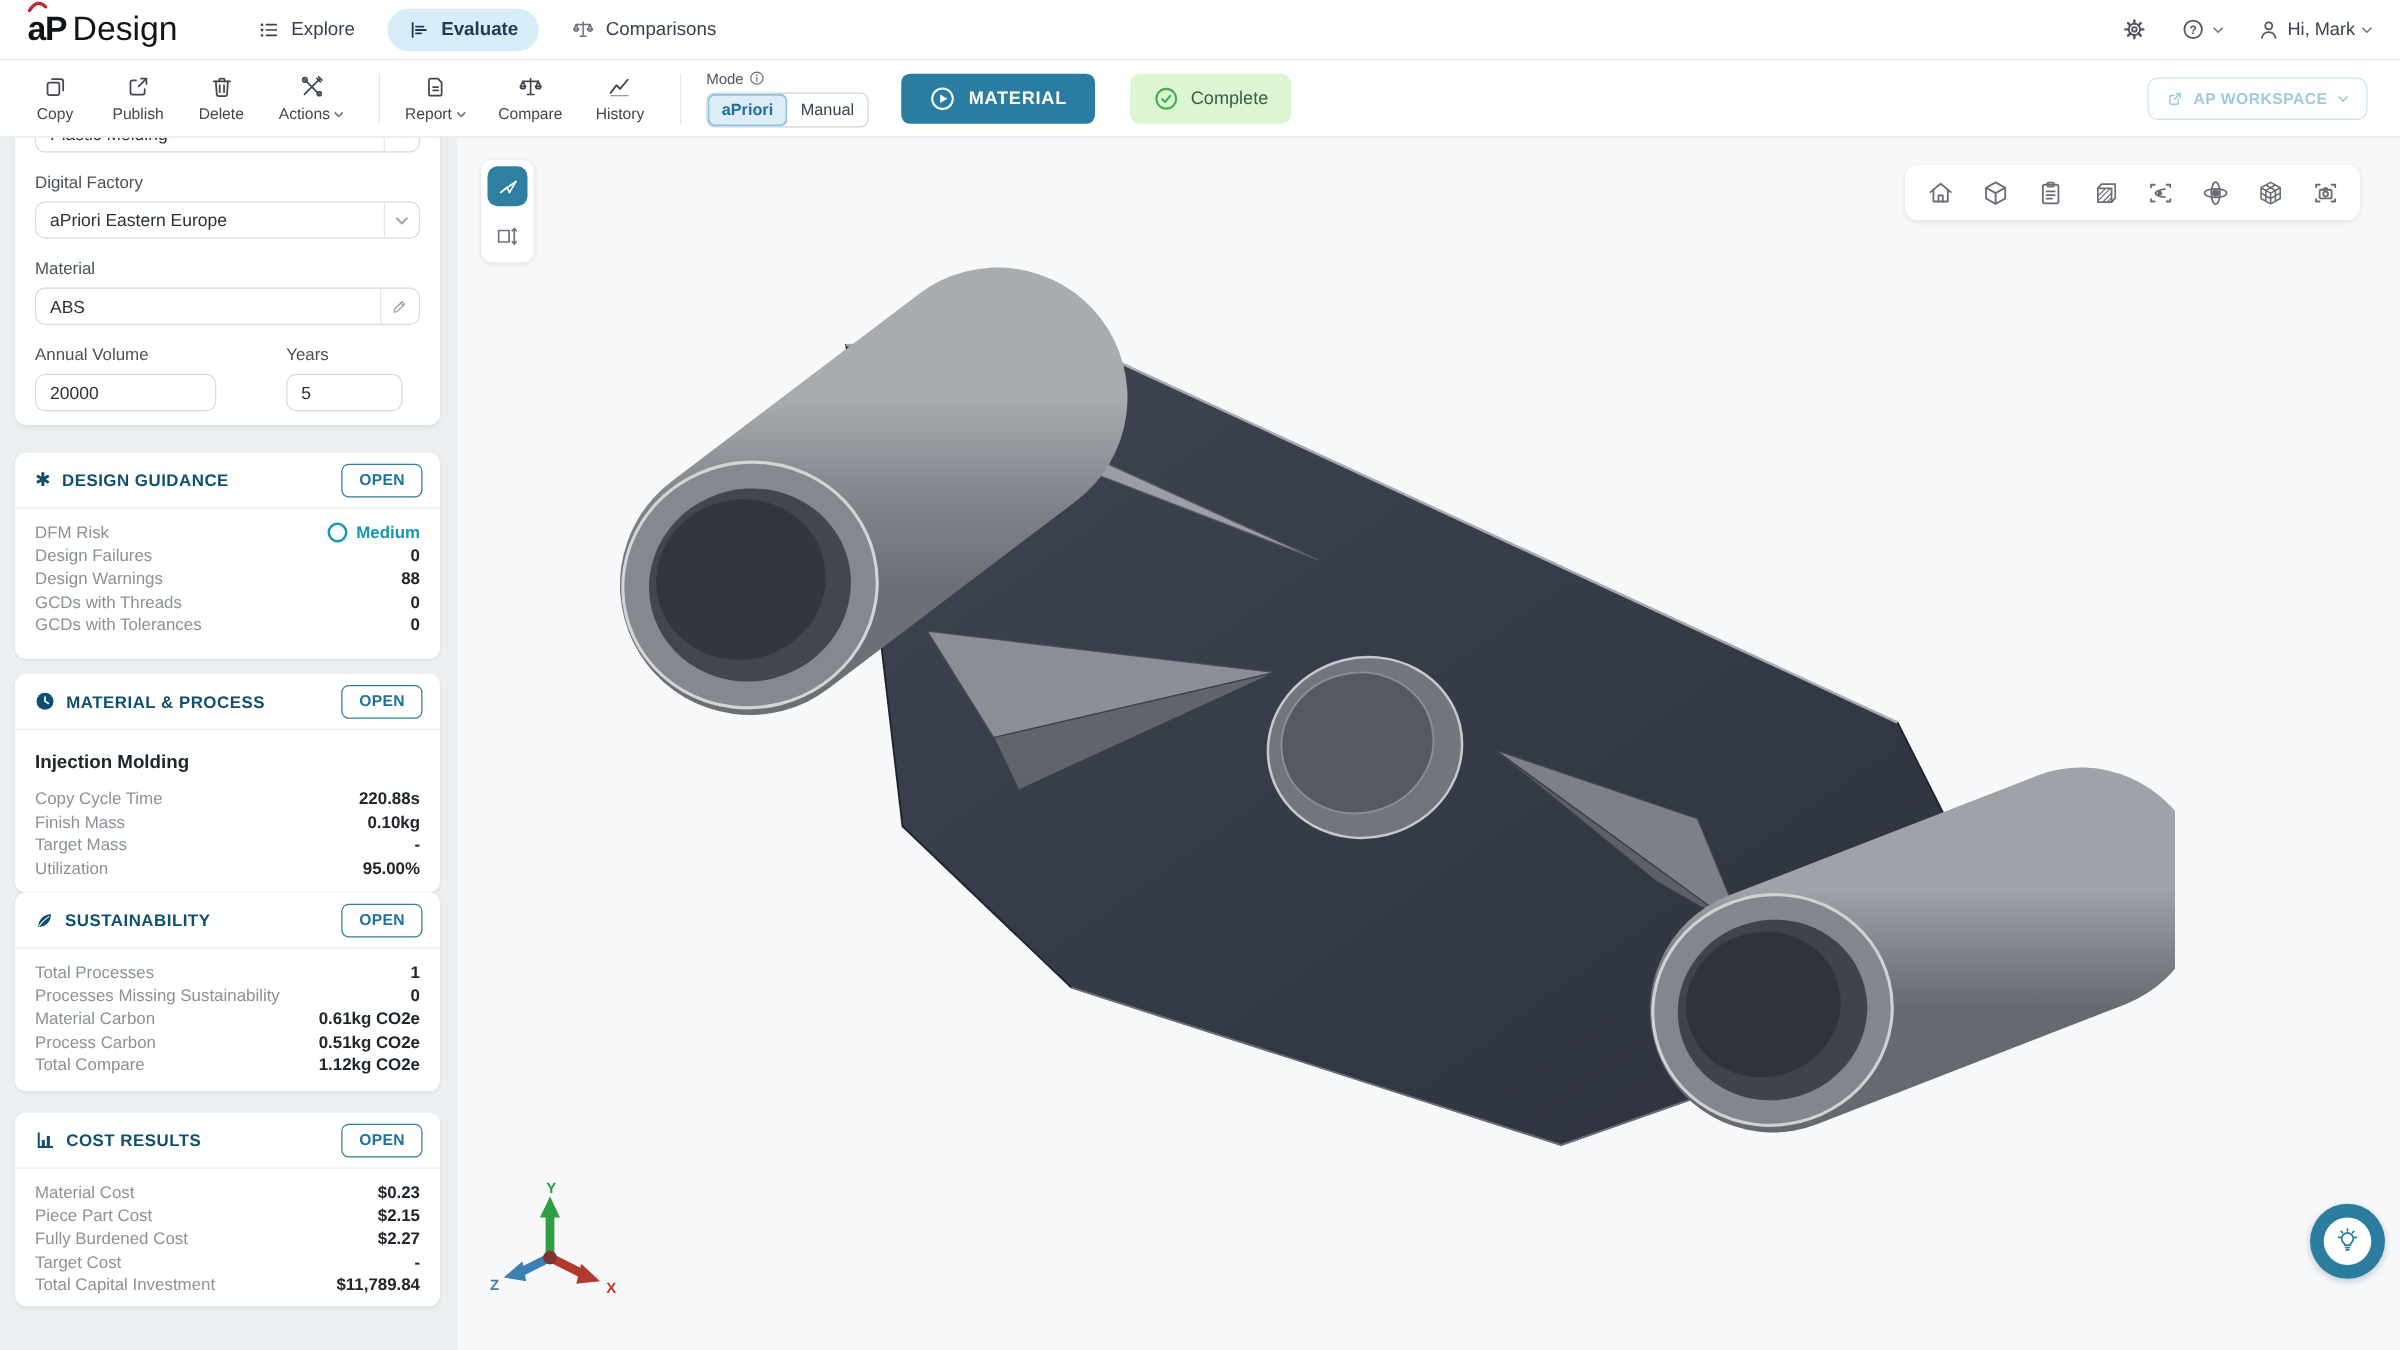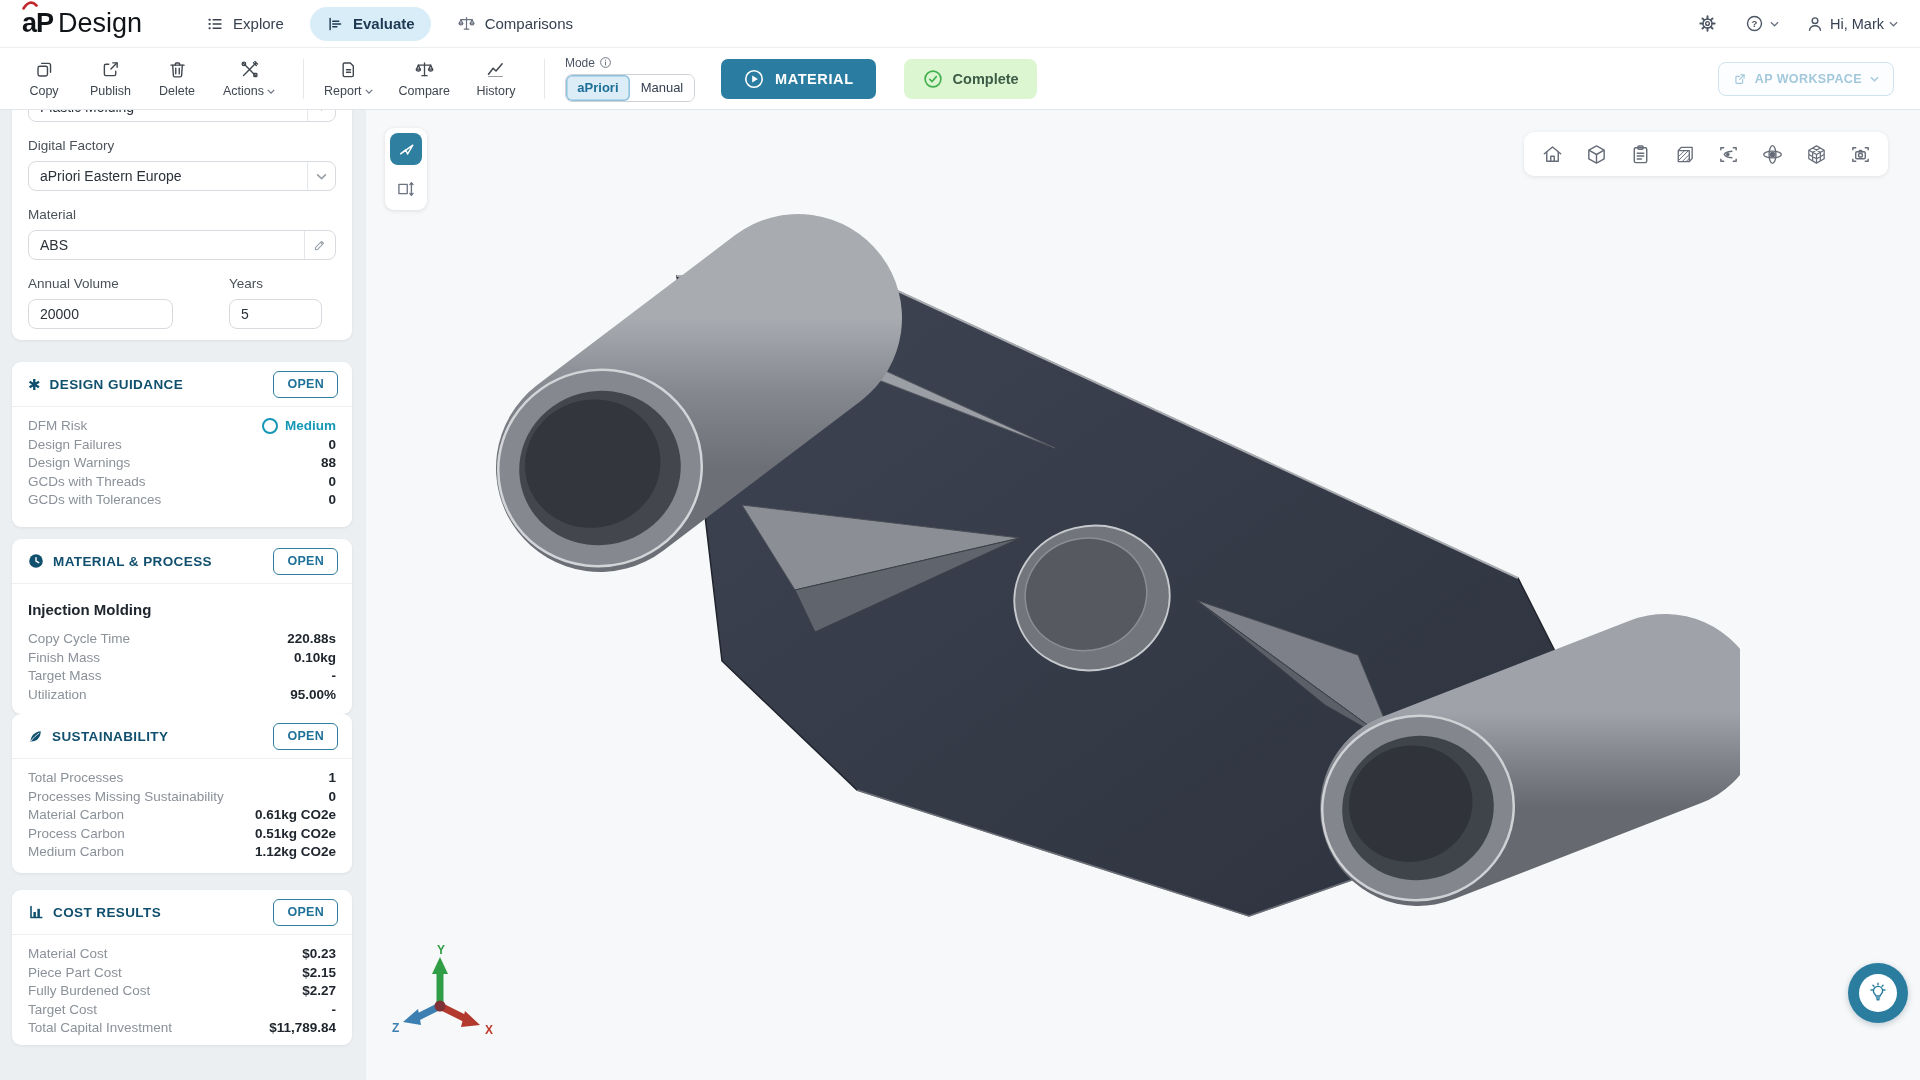--- a/index.html
+++ b/index.html
@@ -27,21 +27,21 @@
   .tbtn .lbl{display:flex;align-items:center;gap:3px;white-space:nowrap;}
   .tdiv{width:1px;height:40px;background:#e5e8eb;margin:0 20px 0 2px;}
   .modeblock{display:flex;flex-direction:column;margin-right:26px;}
   .modelabel{display:flex;align-items:center;gap:4px;font-size:12px;color:#4b5563;margin-bottom:4px;}
   .segment{display:flex;border:1px solid #ccd2d8;border-radius:7px;overflow:hidden;height:26px;width:128px;}
   .seg{flex:1;display:flex;align-items:center;justify-content:center;font-size:13px;color:#374151;background:#fff;cursor:pointer;}
   .seg.active{background:#dcedf8;color:#1d6f97;font-weight:700;box-shadow:inset 0 0 0 1.5px #8fc1dd;border-radius:6px;}
   .analyze{display:flex;align-items:center;gap:10px;height:40px;padding:0 22px;border:none;border-radius:7px;
            background:#2a7da0;color:#fff;font-family:inherit;font-size:14.5px;font-weight:700;letter-spacing:.6px;cursor:pointer;margin-right:28px;}
   .complete{display:flex;align-items:center;gap:9px;height:40px;padding:0 18px;border-radius:8px;background:#dcf6d2;
-            color:#3d5b46;font-size:14.5px;font-weight:bold;}
+            color:#3d5b46;font-size:14.5px;}
   .workspace{margin-left:auto;display:flex;align-items:center;gap:8px;height:34px;padding:0 14px;border-radius:8px;
              border:1px solid #cfe3ef;background:#fbfdfe;color:#a3c8dc;font-size:12.5px;font-weight:700;letter-spacing:.4px;cursor:default;}
   
   .sidebar{position:absolute;top:110px;left:0;bottom:0;width:366px;background:#ecEEf1;background:#ecef f1;
            background:#eceff1;overflow:hidden;z-index:10;}
   .card{position:relative;margin:0 auto 0 12px;width:340px;background:#fff;border-radius:9px;
         box-shadow:0 1px 3px rgba(25,35,50,.07);box-sizing:border-box;}
   .card1{margin-top:-24px;height:254px;padding:6px 16px 0;}
   .fieldlabel{font-size:13.5px;color:#4a5158;margin:16px 0 8px;}
   .field{display:flex;align-items:center;height:30px;border:1px solid #d7dadf;border-radius:8px;background:#fff;
@@ -398,21 +398,21 @@
           </div>
         <div class="prow">
             <span class="pl">Material Carbon</span>
             <span class="pv">0.61kg CO2e</span>
           </div>
         <div class="prow">
             <span class="pl">Process Carbon</span>
             <span class="pv">0.51kg CO2e</span>
           </div>
         <div class="prow">
-            <span class="pl">Medium Carbon</span>
+            <span class="pl">Total Compare</span>
             <span class="pv">1.12kg CO2e</span>
           </div>
       </div>
     </div>
 
     <div class="card card5">
       <div class="panel-h">
         <svg width="16" height="16" viewBox="0 0 16 16" fill="none">
             <path d="M3 2.5 V13.5 H13.8" stroke="#10506e" stroke-width="1.6" stroke-linecap="round"></path>
             <rect x="5.4" y="8" width="2.5" height="5.5" fill="#10506e"></rect>

